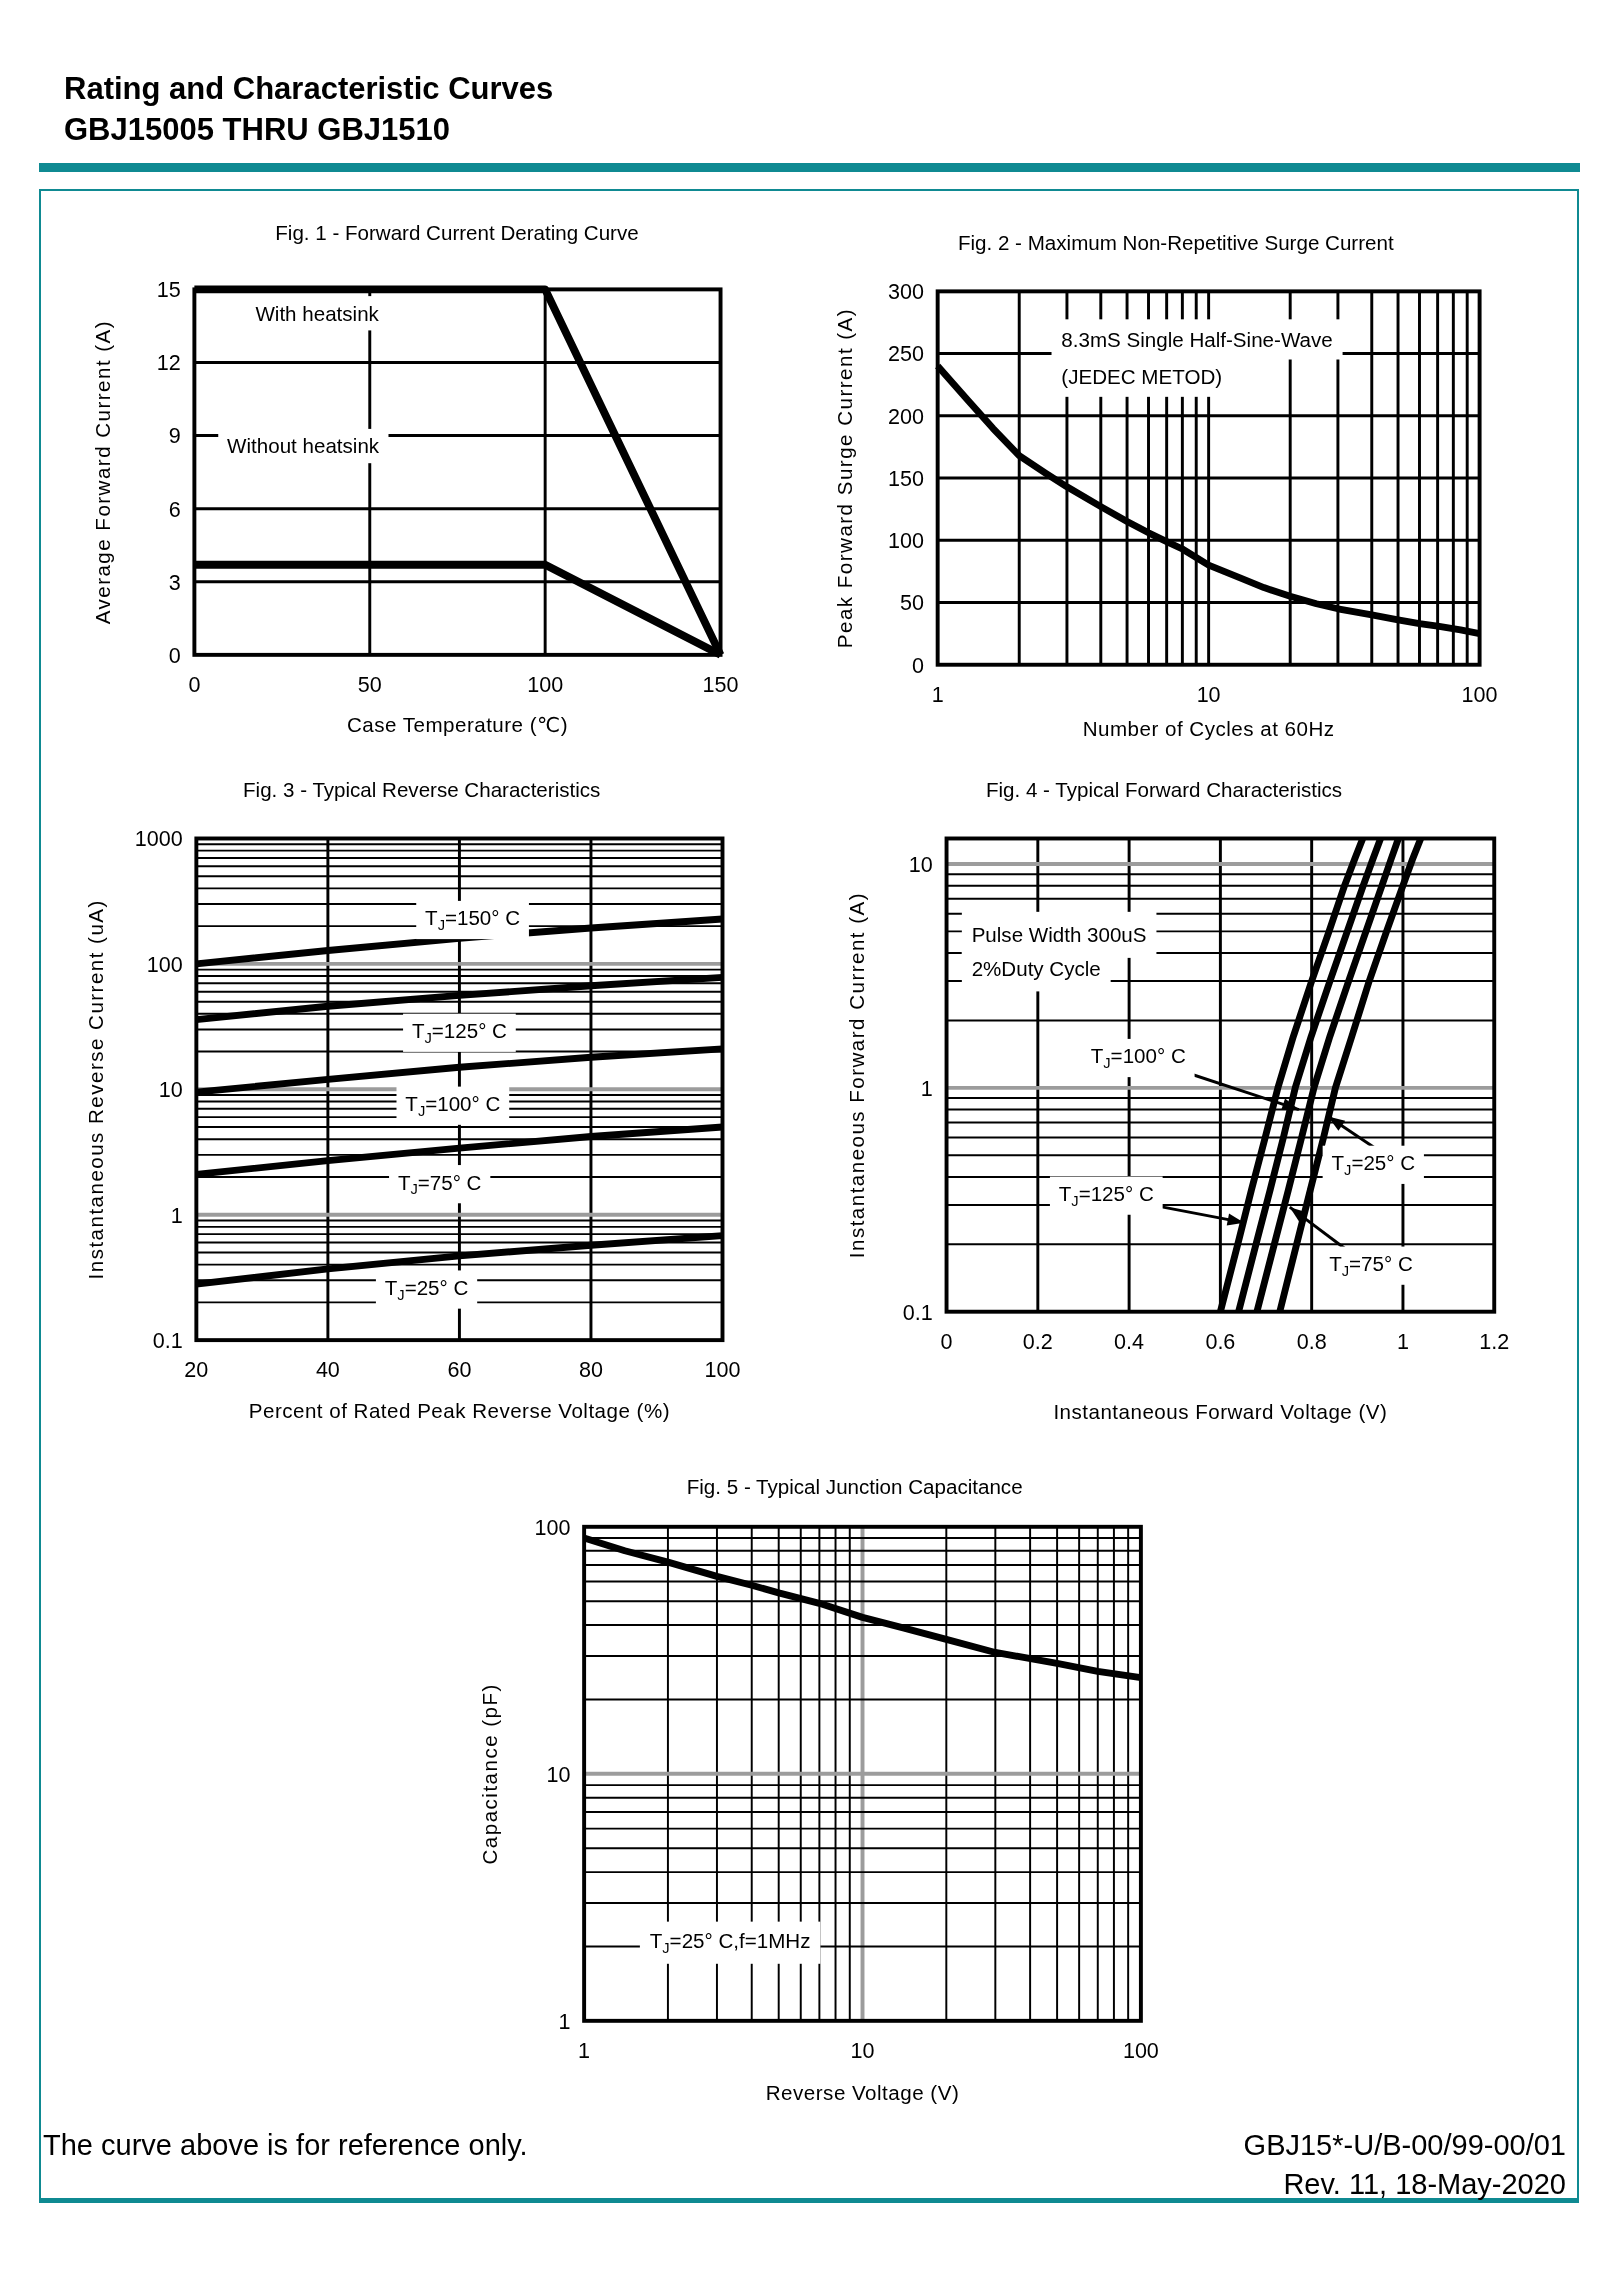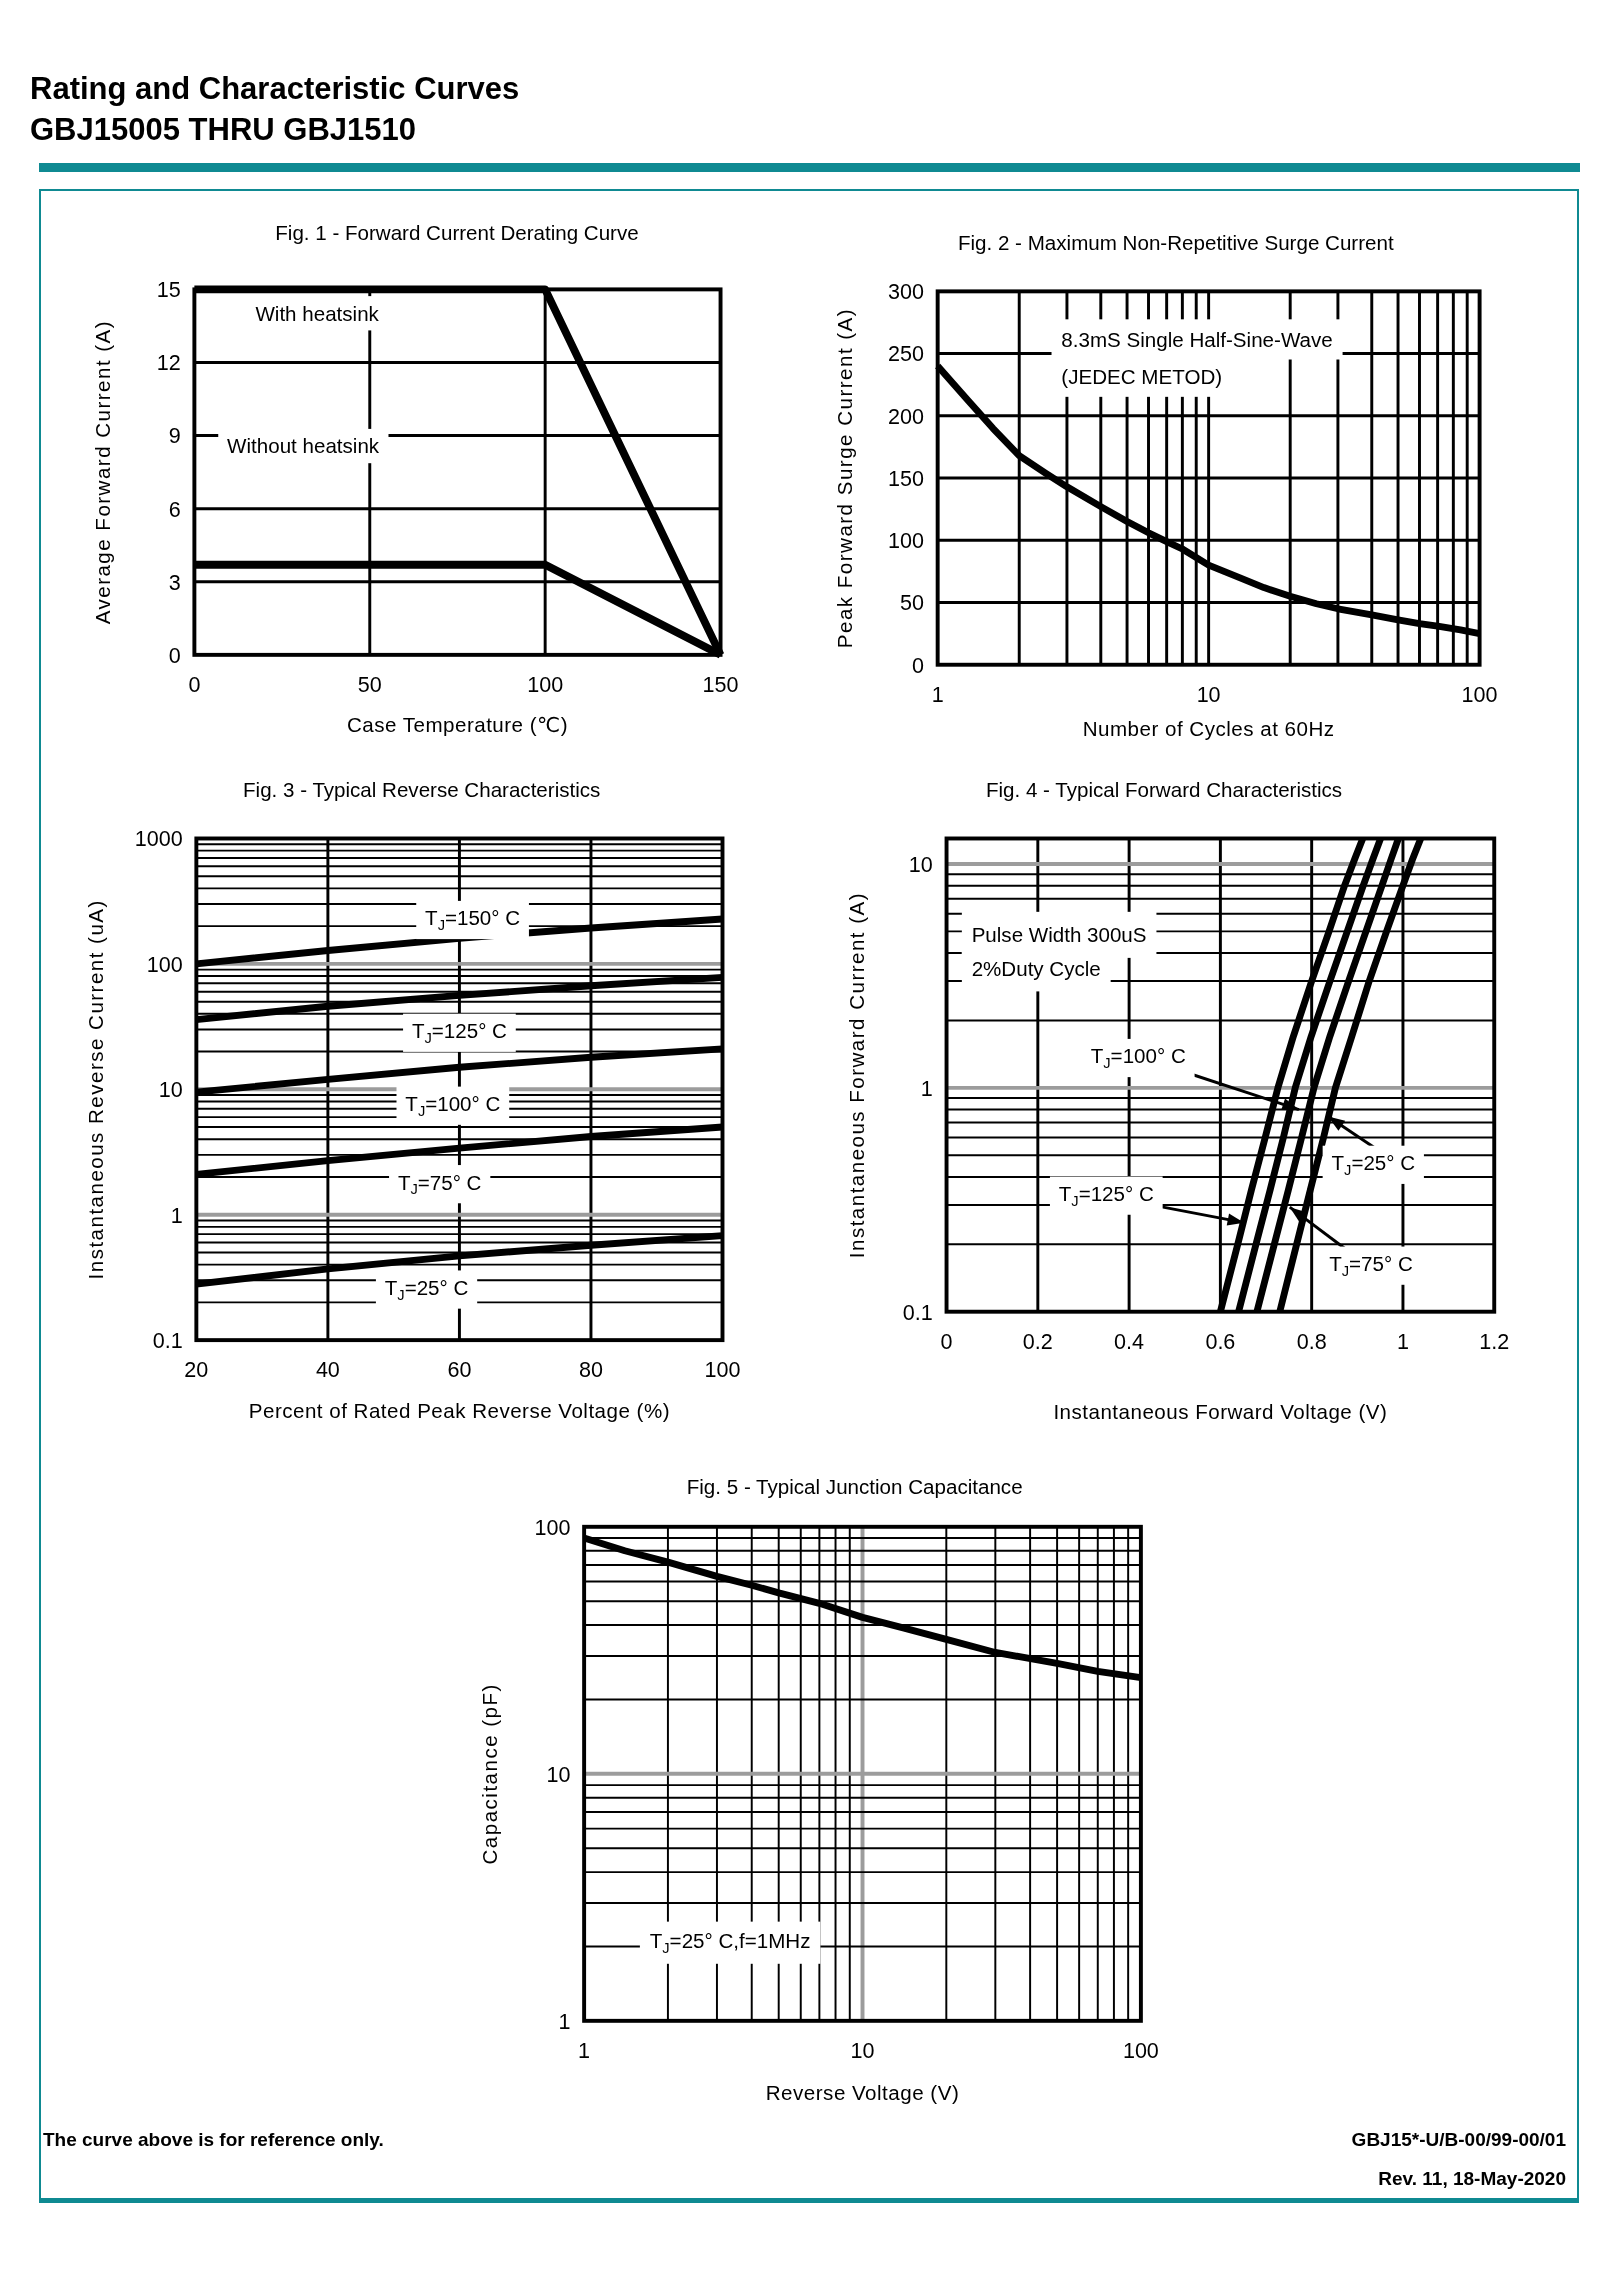--- a/index.html
+++ b/index.html
@@ -1,26 +1,26 @@
 <!DOCTYPE html>
 <html><head>
 <meta charset="utf-8">
 <style>
   html,body{margin:0;padding:0;background:#fff;}
   #page{position:relative;width:1621px;height:2292px;background:#fff;overflow:hidden;
         font-family:"Liberation Sans","DejaVu Sans",sans-serif;color:#000;}
-  .hdr{position:absolute;left:30px;font-weight:bold;font-size:31px;letter-spacing:0px;white-space:nowrap;}
+  .hdr{position:absolute;left:64px;font-weight:bold;font-size:31px;letter-spacing:0px;white-space:nowrap;}
   #hdr1{top:71px;}
   #hdr2{top:112px;}
   .tealbar{position:absolute;left:39px;top:163px;width:1541px;height:8.8px;}
   .contentbox{position:absolute;left:39px;top:189px;width:1540px;height:2014px;
               box-sizing:border-box;border:2.9px solid #0f8a92;border-bottom-width:5.9px;}
   .chart{position:absolute;}
   svg text{font-family:"Liberation Sans","DejaVu Sans",sans-serif;}
-  .fnote{position:absolute;font-size:19px;white-space:nowrap;font-weight:bold;}
+  .fnote{position:absolute;font-size:29px;white-space:nowrap;}
   #footL{left:43px;top:2129px;}
   #footR1{right:55px;top:2129px;text-align:left;}
   #footR2{right:55px;top:2168px;text-align:right;}
 </style>
 </head>
 <body>
 
 <div id="page">
   <div id="hdr1" class="hdr">Rating and Characteristic Curves</div>
   <div id="hdr2" class="hdr">GBJ15005 THRU GBJ1510</div>

